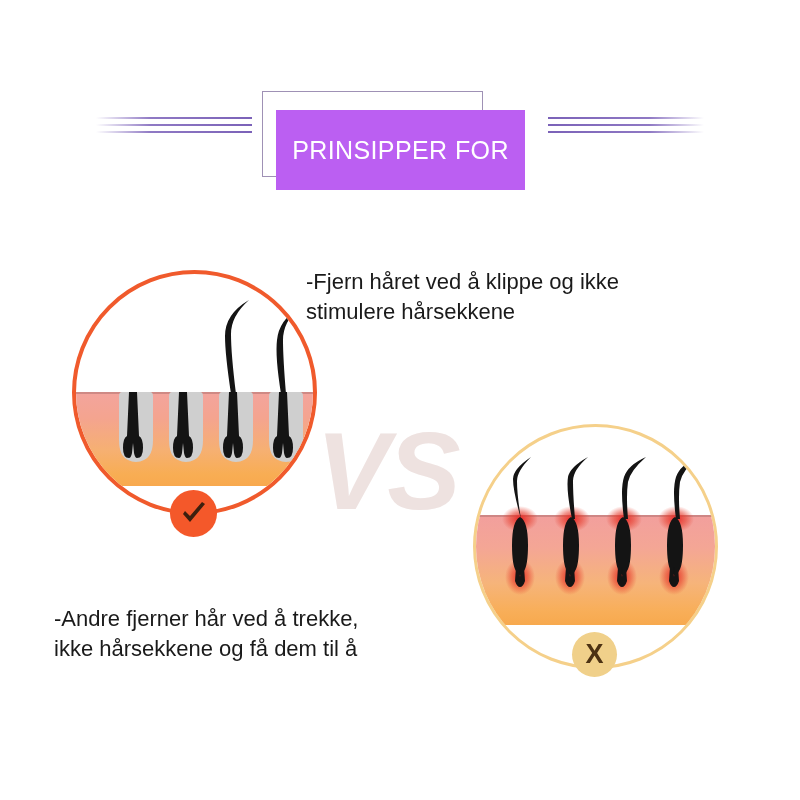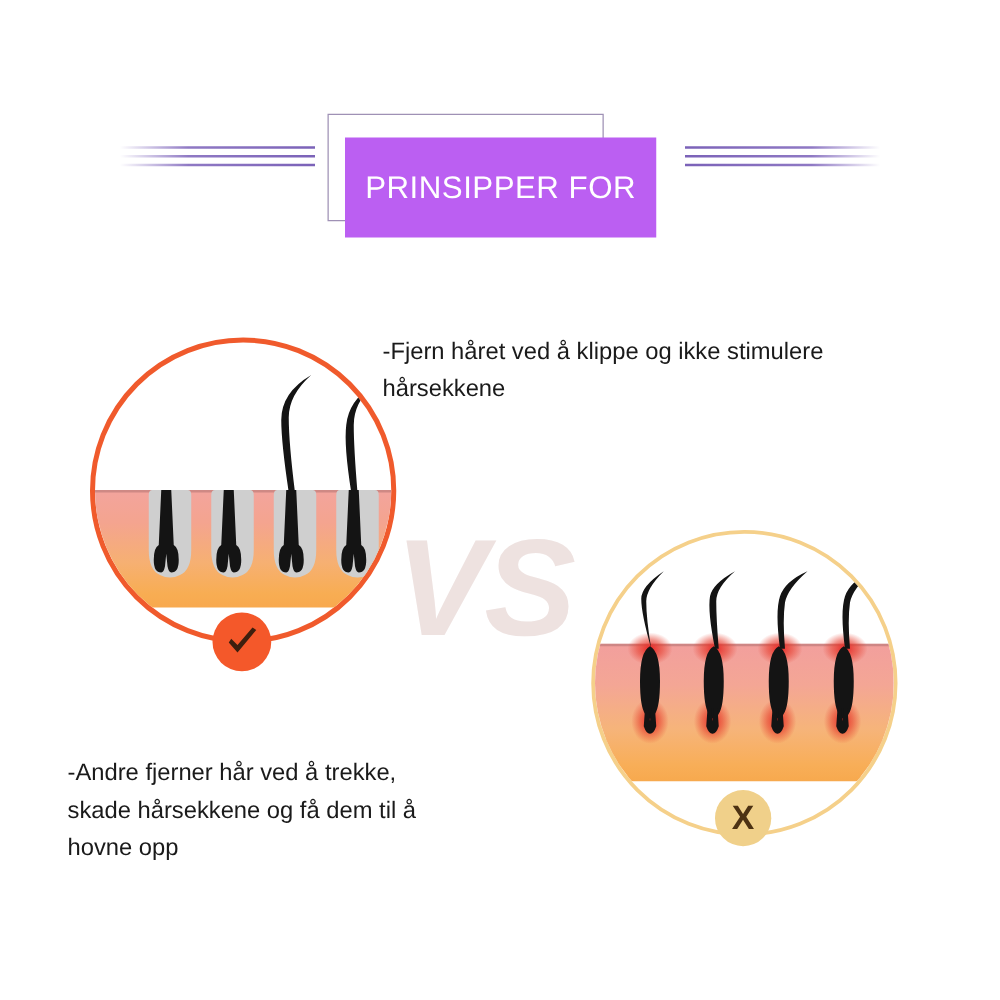--- a/index.html
+++ b/index.html
@@ -72,21 +72,21 @@
     left:170px;top:478px;width:47px;height:47px;background:#f4582a;
   }
   .badge-x{
     left:572px;top:620px;width:45px;height:45px;background:#f0d08a;
     color:#4d3213;font-size:27px;font-family:"Liberation Sans",sans-serif;
   }
 
   .check-glyph{display:block;width:28px;height:28px;}
 
   
-  .copy{position:absolute;color:#1a1a1a;font-size:19px;line-height:30px;}
+  .copy{position:absolute;color:#1a1a1a;font-size:22px;line-height:30px;}
   .copy-top{left:306px;top:255px;width:390px;}
   .copy-bottom{left:31px;top:592px;width:400px;margin-left:23px;}
 </style>
 </head>
 <body>
 
 <div class="stage">
 
   <div class="rule-group rule-left">
     <div class="rule r1"></div>
@@ -190,17 +190,16 @@
   </div>
 
   <div class="badge badge-x">
     <span>X</span>
   </div>
 
   <div class="copy copy-top">-Fjern håret ved å klippe og ikke stimulere hårsekkene</div>
 
   <div class="copy copy-bottom">
     <div>-Andre fjerner hår ved å trekke,</div>
-    <div>skade hårsekkene og få dem til å</div>
-    <div>hovne opp</div>
+    <div>ikke hårsekkene og få dem til å</div>
   </div>
 
 </div>
 
 </body></html>

